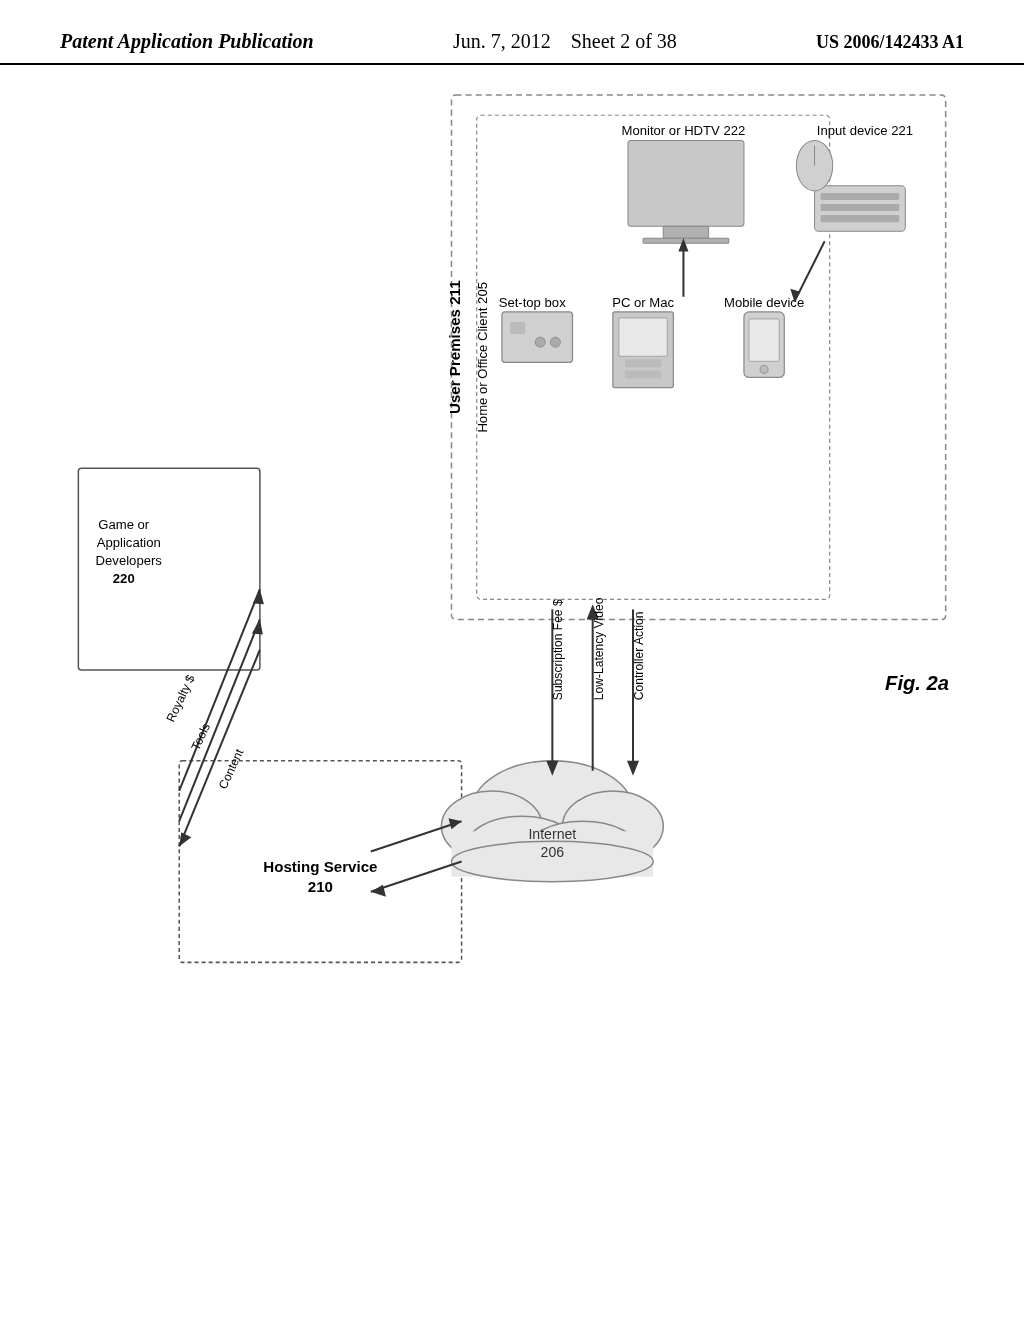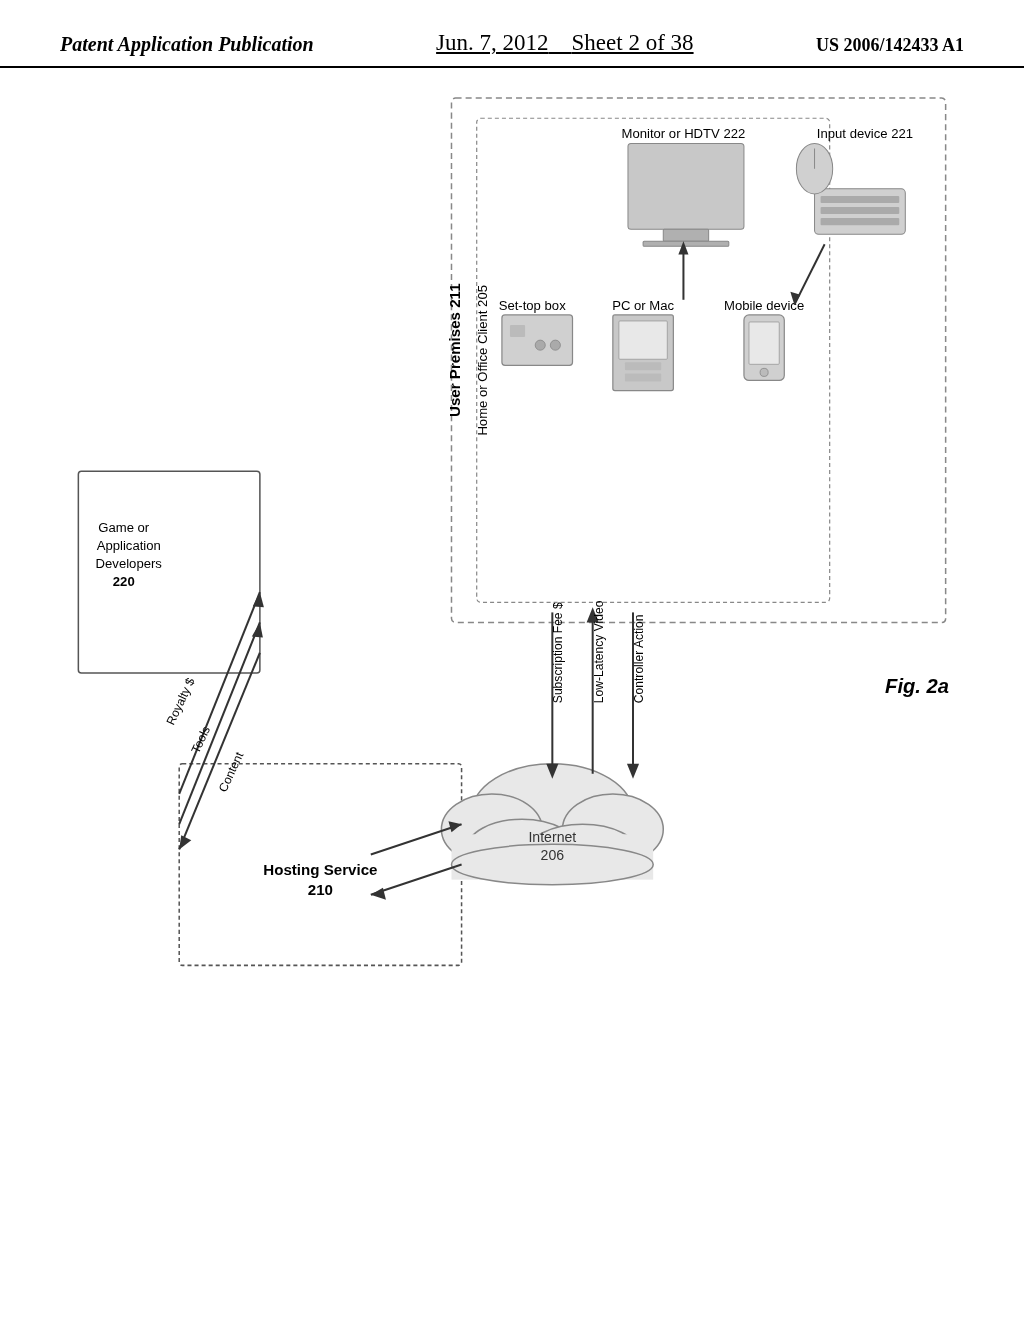--- a/index.html
+++ b/index.html
@@ -19,23 +19,22 @@
       align-items: flex-end;
       padding: 30px 60px 10px 60px;
       border-bottom: 2px solid #000;
     }
     .header-left {
       font-size: 20px;
       font-weight: bold;
       font-style: italic;
     }
     .header-center {
-      font-size: 23px;
+      font-size: 20px;
       text-align: center;
-      text-decoration: underline;
     }
     .header-right {
       font-size: 18px;
       font-weight: bold;
     }
 
     
     .diagram-area {
       position: relative;
       width: 100%;

